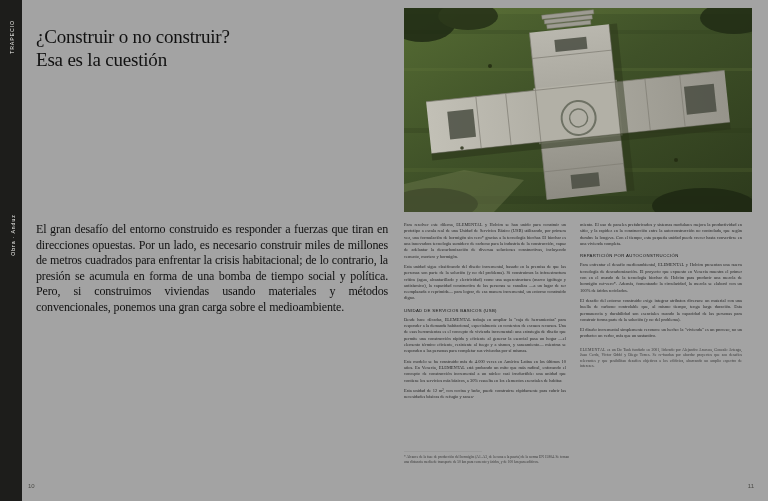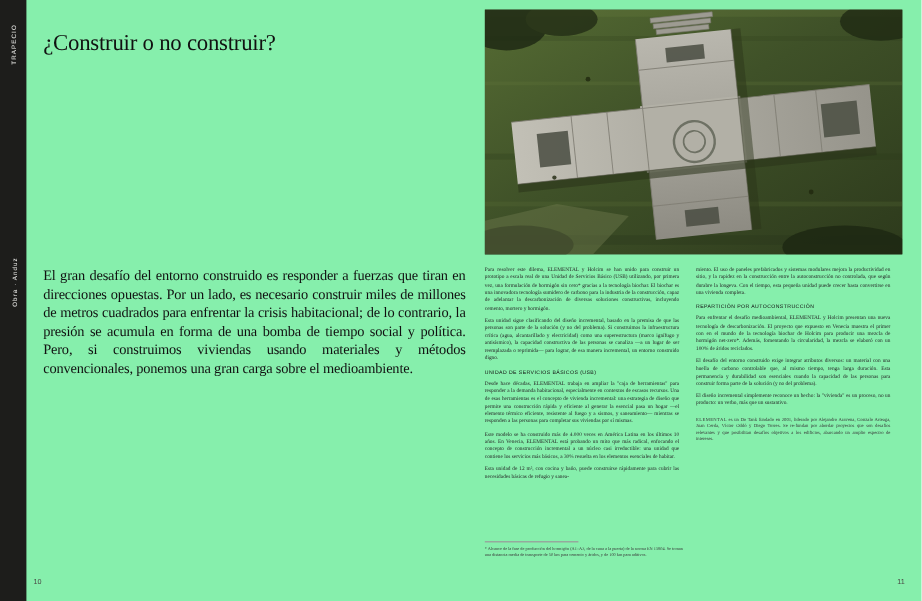--- a/index.html
+++ b/index.html
@@ -11,21 +11,21 @@
     width: 768px;
     height: 501px;
     overflow: hidden;
     font-family: "Liberation Serif", serif;
     color: #1a1a1a;
   }
   .page {
     position: relative;
     width: 768px;
     height: 501px;
-    background: #86efac;
+    background: #a3a3a3;
   }
   
   .spine {
     position: absolute;
     left: 0;
     top: 0;
     width: 22px;
     height: 501px;
     background: #1d1d1b;
   }
@@ -173,20 +173,21 @@
   <div class="spine">
     <div class="spine-label top">TRAPECIO</div>
     <div class="spine-label mid">Obra · Anduz</div>
   </div>
 
   <div class="folio-left">10</div>
   <div class="folio-right">11</div>
 
   <h1 class="headline">
     <span>¿Construir o no construir?</span>
+    <span class="l2">Esa es la cuestión</span>
   </h1>
 
   <div class="deck">El gran desafío del entorno construido es responder a fuerzas que tiran en direcciones opuestas. Por un lado, es necesario construir miles de millones de metros cuadrados para enfrentar la crisis habitacional; de lo contrario, la presión se acumula en forma de una bomba de tiempo social y política. Pero, si construimos viviendas usando materiales y métodos convencionales, ponemos una gran carga sobre el medioambiente.</div>
 
   <div class="photo">
     <svg width="348" height="204" viewBox="0 0 348 204">
       <defs>
         <linearGradient id="grassGrad" x1="0" y1="0" x2="1" y2="1">
           <stop offset="0%" stop-color="#556b33"></stop>
           <stop offset="45%" stop-color="#3f5128"></stop>

